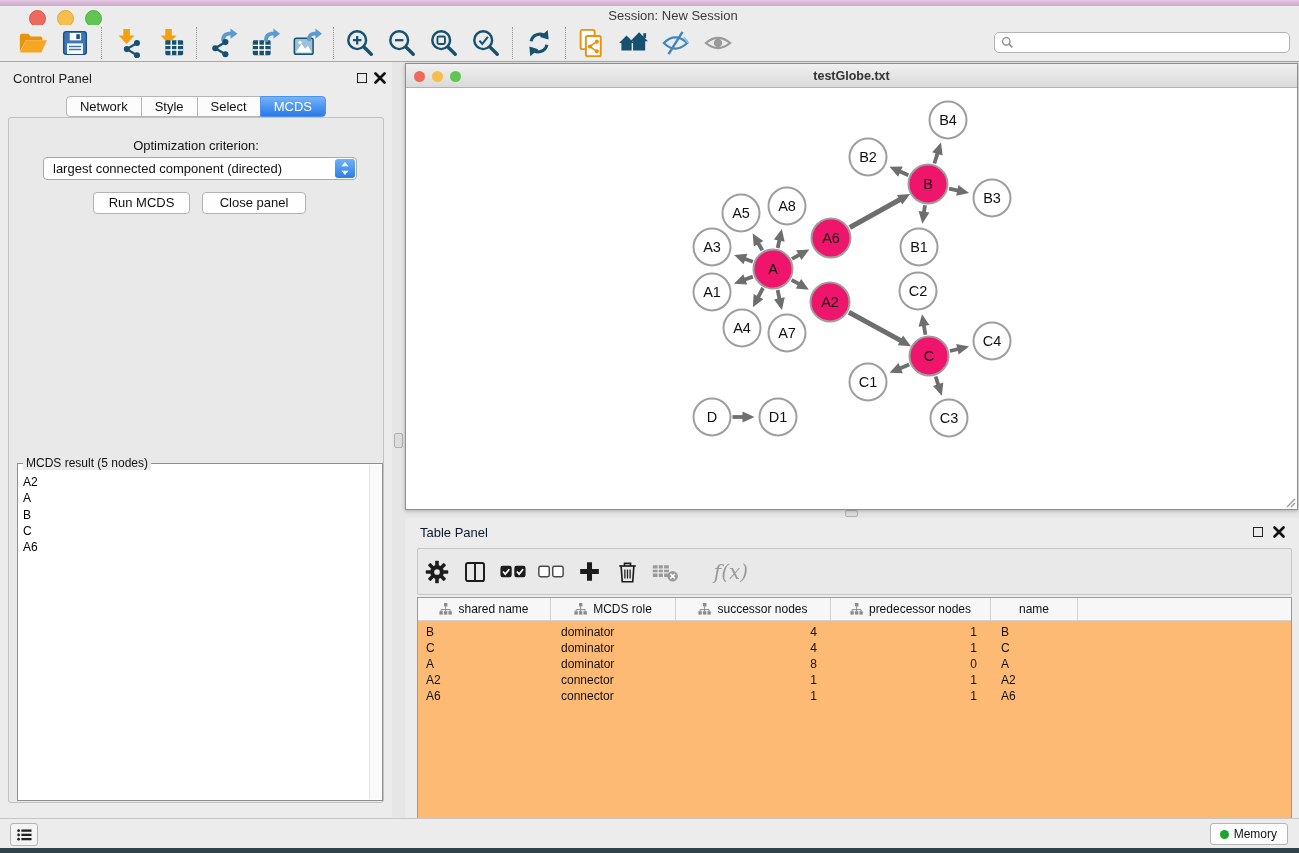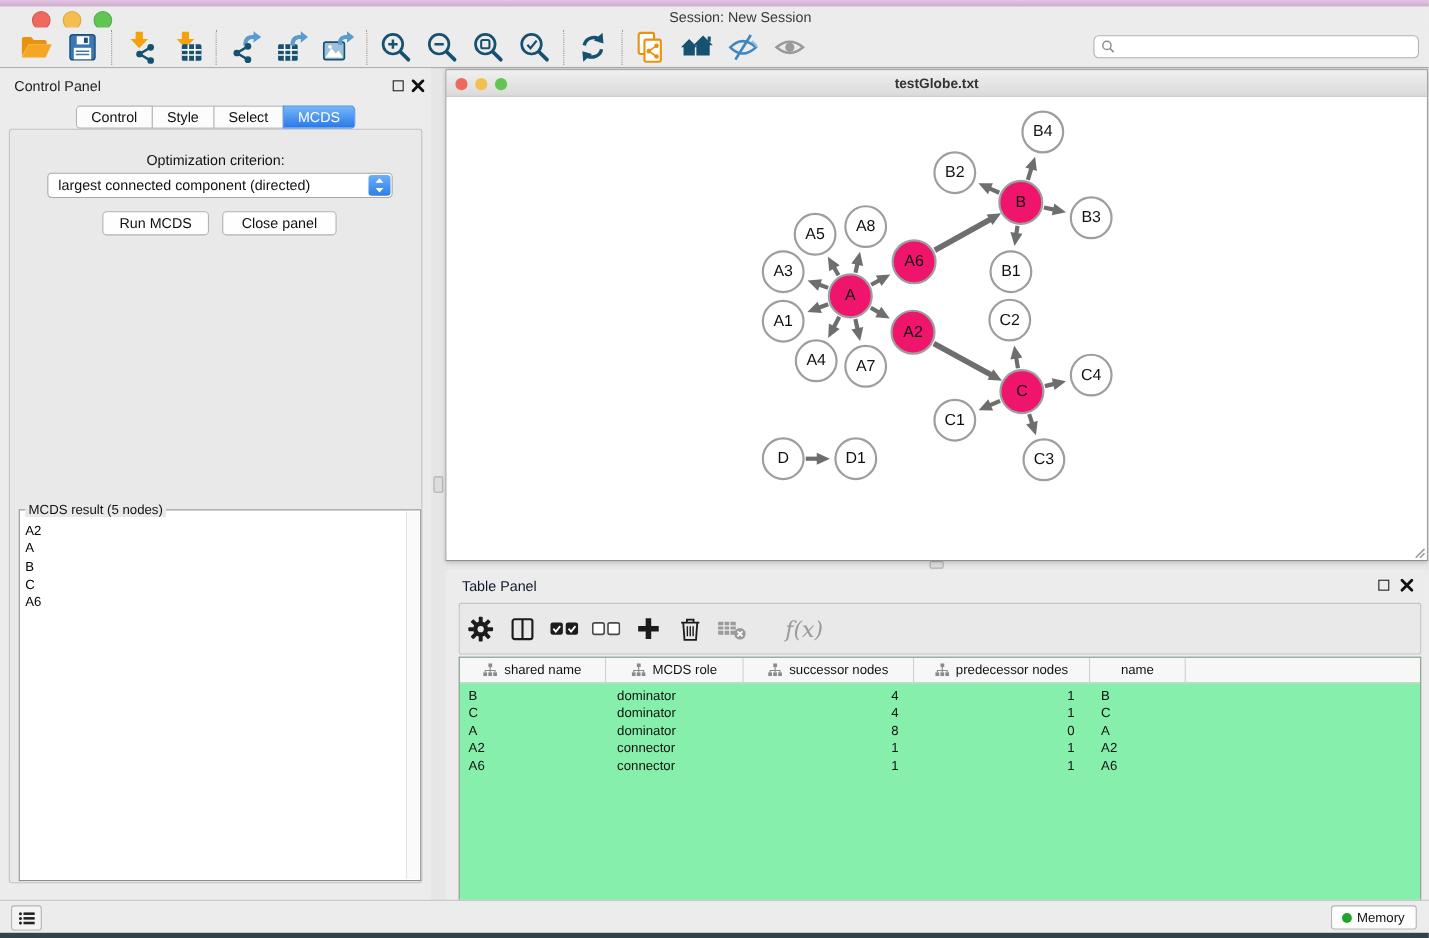--- a/index.html
+++ b/index.html
@@ -73,21 +73,21 @@
   #graph-svg text { font-family:"Liberation Sans",sans-serif; }
   #resize-grip { position:absolute; right:1px; bottom:1px; }
 
   
   #tpanel { left:405px; top:518px; width:894px; height:300px; background:#ececec; }
   #tpanel .hdr { position:absolute; left:15px; top:7px; font-size:13px; color:#0f172a; }
   #ttoolbar { position:absolute; left:12px; top:30px; width:875px; height:47px; background:#e9e9e9;
               border:1px solid #c6c6c6; border-radius:2px; display:flex; align-items:center; }
   .ti { width:38px; display:flex; align-items:center; justify-content:center; }
   #fx { font-family:"DejaVu Serif", serif; font-style:italic; font-size:20px; color:#9a9a9a;margin-left:48px; }
-  #ttable { position:absolute; left:12px; top:79px; width:875px; height:242px; background:#86efac;
+  #ttable { position:absolute; left:12px; top:79px; width:875px; height:242px; background:#fdba74;
             border:1px solid #9a9a9a; overflow:hidden; }
   #thead { display:flex; height:23px; background:#f7f7f7; border-bottom:1px solid #d2d2d2; }
   .th { display:flex; align-items:center; justify-content:center; gap:6px; font-size:12px;
         border-right:1px solid #d2d2d2; height:100%; }
   #tbody { padding-top:3px; }
   .tr { display:flex; height:16px; }
   .td { font-size:12px; line-height:16px; white-space:nowrap; overflow:hidden; }
   #bottom-tabs { position:absolute; left:0; top:271px; width:100%; display:flex; justify-content:center; }
 
   
@@ -261,21 +261,21 @@
     </div>
   </div>
 
   <div class="abs" id="cpanel">
     <div class="hdr">Control Panel</div>
     <span class="win-float" style="right:25px; top:11px;"></span>
     <svg class="win-close" style="right:6px; top:10px;" viewBox="0 0 12 12">
       <path d="M1.5 1.5 L10.5 10.5 M10.5 1.5 L1.5 10.5" stroke="#111" stroke-width="2.6" stroke-linecap="round"></path>
     </svg>
     <div id="cp-tabs">
-        <div class="tab">Control</div>
+        <div class="tab">Network</div>
         <div class="tab">Style</div>
         <div class="tab">Select</div>
         <div class="tab active">MCDS</div>
       </div>
     <div id="cp-body">
       <div id="opt-label">Optimization criterion:</div>
       <div id="combo">
         <span>largest connected component (directed)</span>
         <span class="stepper">
           <svg width="12" height="15" viewBox="0 0 12 15">

